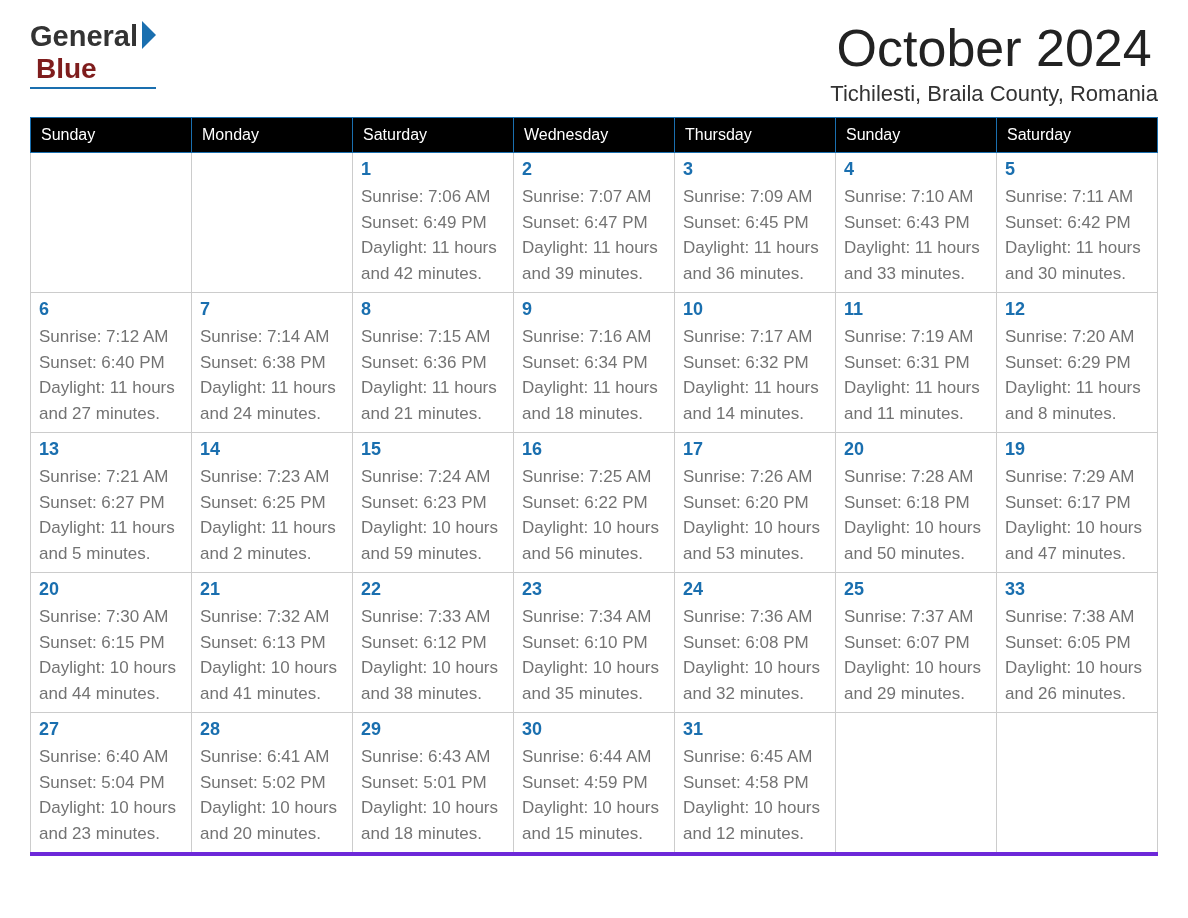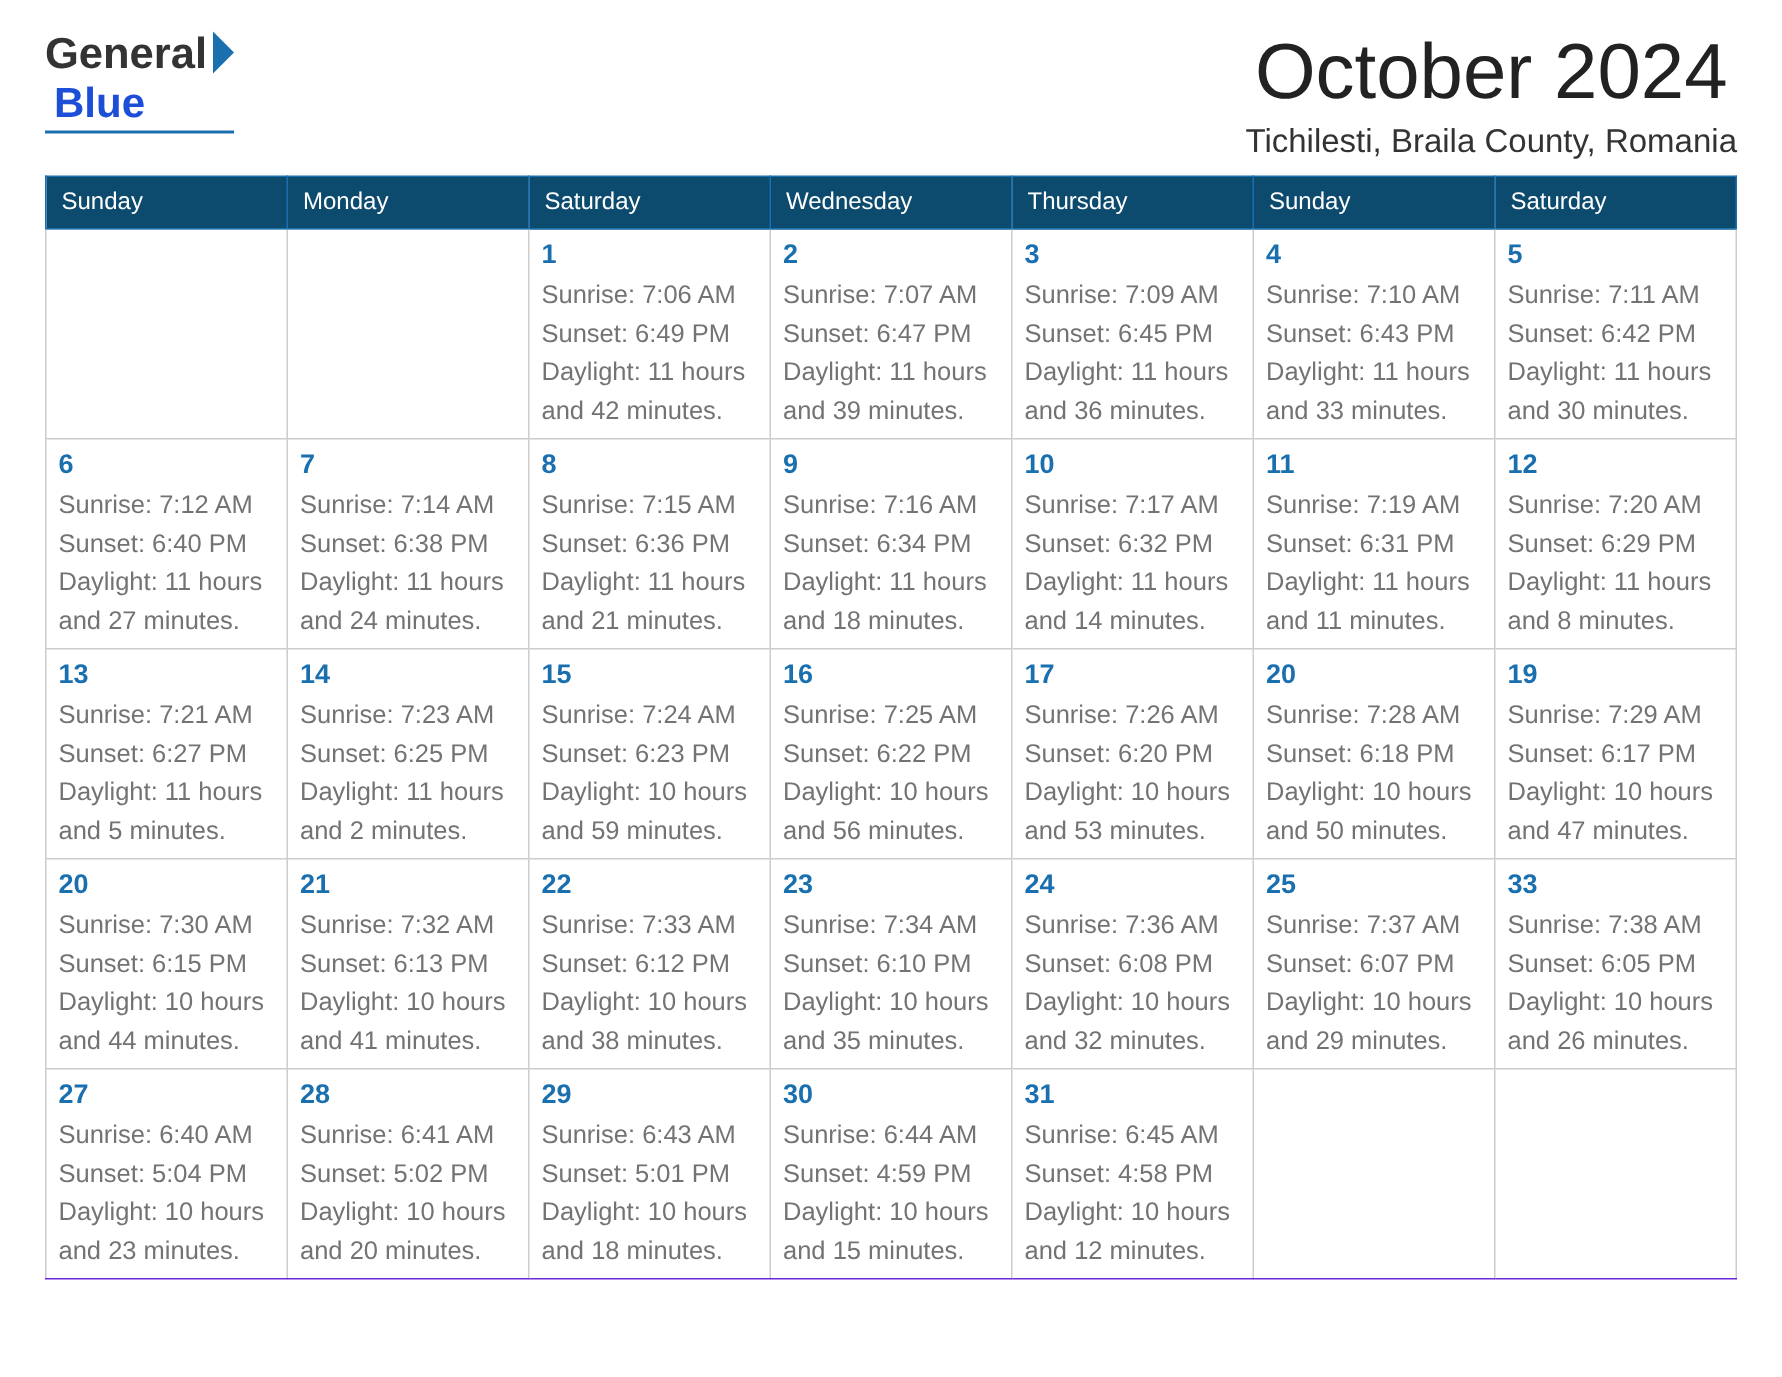--- a/index.html
+++ b/index.html
@@ -36,21 +36,21 @@
       height: 0;
       border-left: 14px solid #1a6faf;
       border-top: 14px solid transparent;
       border-bottom: 14px solid transparent;
       margin-left: 4px;
       margin-top: -4px;
     }
     .logo-blue {
       font-size: 28px;
       font-weight: bold;
-      color: #1d4ed8;
+      color: #7f1d1d;
       margin-left: 4px;
     }
     .title-section {
       text-align: center;
     }
     .month-title {
       font-size: 52px;
       font-weight: normal;
       color: #222;
       line-height: 1.1;
@@ -59,21 +59,21 @@
       font-size: 22px;
       color: #333;
       margin-top: 4px;
     }
     .calendar {
       width: 100%;
       border-collapse: collapse;
       margin-top: 10px;
     }
     .calendar th {
-      background-color: #0c4a6e;
+      background-color: #000000;
       color: #fff;
       padding: 8px 10px;
       text-align: left;
       font-size: 16px;
       font-weight: normal;
       border: 1px solid #1a6faf;
     }
     .calendar td {
       border: 1px solid #ccc;
       vertical-align: top;
@@ -90,21 +90,21 @@
     }
     .day-info {
       font-size: 17px;
       color: #737373;
       line-height: 1.5;
     }
     .empty-cell {
       background: #fff;
     }
     .calendar tr:last-child td {
-      border-bottom: 1px solid #6d28d9;
+      border-bottom: 4px solid #6d28d9;
     }
     .logo-underline {
       width: 100%;
       height: 2px;
       background: #1a6faf;
       margin-top: 2px;
     }
   </style>
 </head>
 <body>

